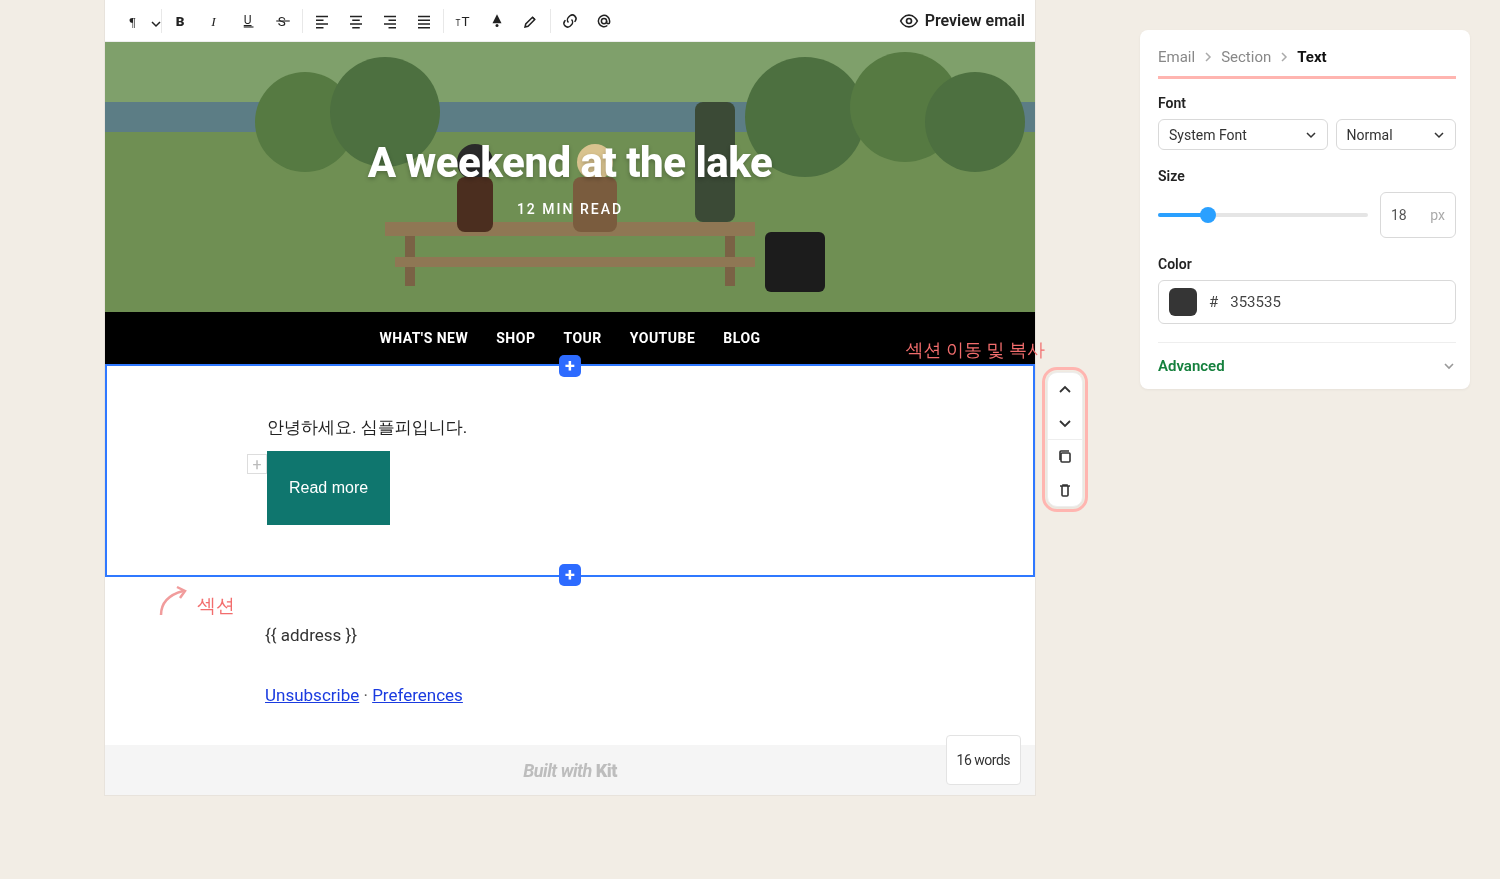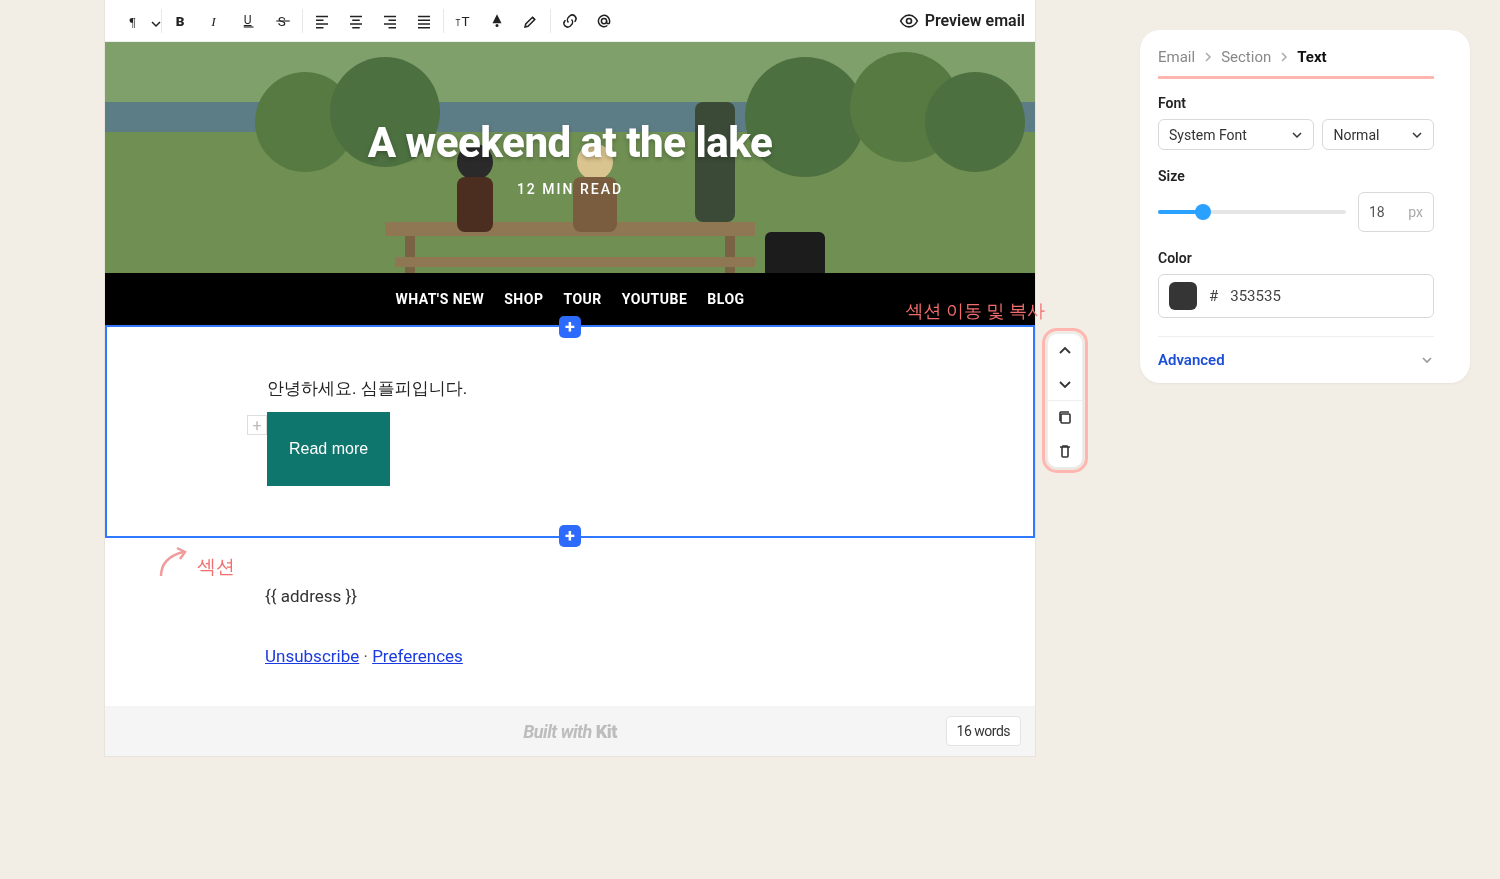--- a/index.html
+++ b/index.html
@@ -8,63 +8,63 @@
 .main-col { flex: 1; display: flex; flex-direction: column; align-items: center; padding-top: 0; }
 .editor-shell { width: 930px; background: #fff; box-shadow: 0 0 0 1px rgba(0,0,0,0.04); }
 .toolbar { height: 42px; display: flex; align-items: center; padding: 0 10px; border-bottom: 1px solid #eee; gap: 0; }
 .tb-btn { width: 34px; height: 34px; display: flex; align-items: center; justify-content: center; color: #222; cursor: pointer; position: relative; }
 .tb-btn svg { width: 18px; height: 18px; }
 .tb-sep { width: 1px; height: 24px; background: #e8e8e8; margin: 0 2px; }
 .tb-actions { margin-left: auto; display: flex; align-items: center; gap: 6px; font-weight: 600; color: #222; }
 .tb-actions svg { width: 20px; height: 20px; }
 .caret-down { position: absolute; right: -2px; top: 10px; }
 .caret-down svg { width: 10px; height: 10px; }
-.hero { position: relative; height: 231px; background: linear-gradient(180deg,#8aa76f 0%, #6c8f58 55%, #8f7754 100%); overflow: hidden; }
+.hero { position: relative; height: 270px; background: linear-gradient(180deg,#8aa76f 0%, #6c8f58 55%, #8f7754 100%); overflow: hidden; }
 .hero-scene { position: absolute; inset: 0; }
 .hero-text { position: absolute; inset: 0; display: flex; flex-direction: column; align-items: center; justify-content: center; color: #fff; gap: 14px; letter-spacing: -0.5px; }
 .hero-title { font-size: 42px; font-weight: 800; text-shadow: 0 2px 4px rgba(0,0,0,0.25); }
 .hero-sub { font-size: 14px; letter-spacing: 2px; font-weight: 500; }
-.nav { background: #000; color: #fff; display: flex; justify-content: center; gap: 20px; padding: 18px 0; font-weight: 700; font-size: 14px; letter-spacing: 0.5px; }
+.nav { background: #000; color: #fff; display: flex; justify-content: center; gap: 28px; padding: 18px 0; font-weight: 700; font-size: 14px; letter-spacing: 0.5px; }
 .nav-item { cursor: pointer; }
 .section-wrap { position: relative; }
 .section { border: 2px solid #2f78ff; background: #fff; padding: 50px 160px 50px 160px; min-height: 195px; position: relative; }
 .greet { font-size: 17px; color: #222; margin-bottom: 12px; }
 .read-more { background: #0f766e; color: #fff; border: none; padding: 28px 22px; font-size: 16px; font-weight: 500; cursor: pointer; }
 .plus-handle { position: absolute; left: 50%; transform: translateX(-50%); width: 22px; height: 22px; background: #2d6bff; border-radius: 5px; display: flex; align-items: center; justify-content: center; color: #fff; font-size: 18px; font-weight: 700; line-height: 1; z-index: 5; }
 .plus-top { top: -11px; }
 .plus-bot { bottom: -11px; }
 .line-plus { position: absolute; left: 140px; top: 88px; width: 20px; height: 20px; border: 1px solid #ddd; color: #bbb; display: flex; align-items: center; justify-content: center; font-size: 16px; cursor: pointer; }
 .footer-area { padding: 48px 160px 20px 160px; }
 .addr { color: #333; font-size: 17px; margin-bottom: 6px; }
 .links { font-size: 17px; margin-top: 40px; }
 .links a { color: #1a3be0; text-decoration: underline; }
 .sep-dot { color: #555; }
 .builtwith { background: #f5f5f5; height: 50px; margin-top: 20px; display: flex; align-items: center; justify-content: center; color: #bdbdbd; font-weight: 700; font-size: 18px; font-style: italic; letter-spacing: -0.5px; position: relative; }
-.words-badge { position: absolute; right: 14px; bottom: 10px; background: #fff; border: 1px solid #e3e3e3; border-radius: 4px; padding: 6px 10px; font-size: 14px; color: #333; font-style: normal; font-weight: 400; }
+.words-badge { position: absolute; right: 14px; bottom: 10px; background: #fff; border: 1px solid #e3e3e3; border-radius: 4px; padding: 16px 10px; font-size: 14px; color: #333; font-style: normal; font-weight: 400; }
 .annot-section { position: absolute; left: 50px; bottom: -42px; color: #f26d6d; font-size: 19px; font-weight: 500; display: flex; align-items: flex-end; gap: 6px; }
 .annot-section svg { width: 36px; height: 36px; stroke: #f19c9c; }
 .side-col { width: 330px; padding-top: 30px; }
-.panel { background: #fff; border-radius: 20px; box-shadow: 0 1px 3px rgba(0,0,0,0.05); padding: 18px 36px 14px 18px; }
+.panel { background: #fff; border-radius: 8px; box-shadow: 0 1px 3px rgba(0,0,0,0.05); padding: 18px 14px 14px 18px; }
 .crumbs { display: flex; align-items: center; gap: 8px; font-size: 15px; color: #888; border-bottom: 3px solid #ffb5b0; padding-bottom: 10px; margin-bottom: 16px; }
 .crumb { cursor: pointer; }
 .crumb.active { color: #111; font-weight: 700; cursor: default; }
 .crumb-sep svg { width: 10px; height: 10px; }
 .field-label { font-size: 14px; font-weight: 600; color: #222; margin-bottom: 8px; }
 .row { display: flex; gap: 8px; margin-bottom: 18px; }
 .select-box { flex: 1; height: 31px; border: 1px solid #d9d9d9; border-radius: 6px; padding: 0 10px; display: flex; align-items: center; justify-content: space-between; font-size: 14px; color: #333; cursor: pointer; background: #fff; }
 .select-box svg { width: 12px; height: 12px; }
 .slider-row { display: flex; gap: 12px; align-items: center; margin-bottom: 18px; }
 .slider { flex: 1; height: 38px; display: flex; align-items: center; }
 .track { position: relative; height: 4px; background: #e5e5e5; border-radius: 2px; width: 100%; }
 .track-fill { position: absolute; left: 0; top: 0; height: 4px; background: #2aa0ff; border-radius: 2px; }
 .thumb { position: absolute; top: -6px; width: 16px; height: 16px; background: #2aa0ff; border-radius: 50%; }
-.px-box { width: 76px; height: 40px; border: 1px solid #d9d9d9; border-radius: 6px; display: flex; align-items: center; justify-content: space-between; padding: 0 10px; font-size: 14px; color: #555; }
+.px-box { width: 76px; height: 46px; border: 1px solid #d9d9d9; border-radius: 6px; display: flex; align-items: center; justify-content: space-between; padding: 0 10px; font-size: 14px; color: #555; }
 .color-row { height: 44px; border: 1px solid #d9d9d9; border-radius: 6px; display: flex; align-items: center; gap: 12px; padding: 0 10px; font-size: 15px; color: #444; margin-bottom: 18px; }
 .swatch { width: 28px; height: 28px; border-radius: 6px; background: #353535; }
-.adv-row { border-top: 1px solid #eee; padding-top: 14px; display: flex; justify-content: space-between; align-items: center; font-weight: 600; font-size: 15px; color: #1d4ed8; cursor: pointer; }
+.adv-row { border-top: 1px solid #eee; padding-top: 14px; display: flex; justify-content: space-between; align-items: center; font-weight: 600; font-size: 15px; color: #15803d; cursor: pointer; }
 .adv-row svg { width: 14px; height: 14px; color: #999; }
 .annot-actions { position: absolute; color: #f26d6d; font-size: 18px; right: -10px; top: -26px; font-weight: 500; }
 .action-rail { position: absolute; right: -48px; top: 8px; width: 36px; background: #fff; border: 1px solid #eee; border-radius: 10px; box-shadow: 0 1px 4px rgba(0,0,0,0.06); display: flex; flex-direction: column; outline: 3px solid #ffb5b0; outline-offset: 2px; }
 .rail-btn { height: 33px; display: flex; align-items: center; justify-content: center; cursor: pointer; }
 .rail-btn svg { width: 16px; height: 16px; }
 .rail-div { height: 1px; background: #eee; }
 </style>
 </head>
 <body>
 

